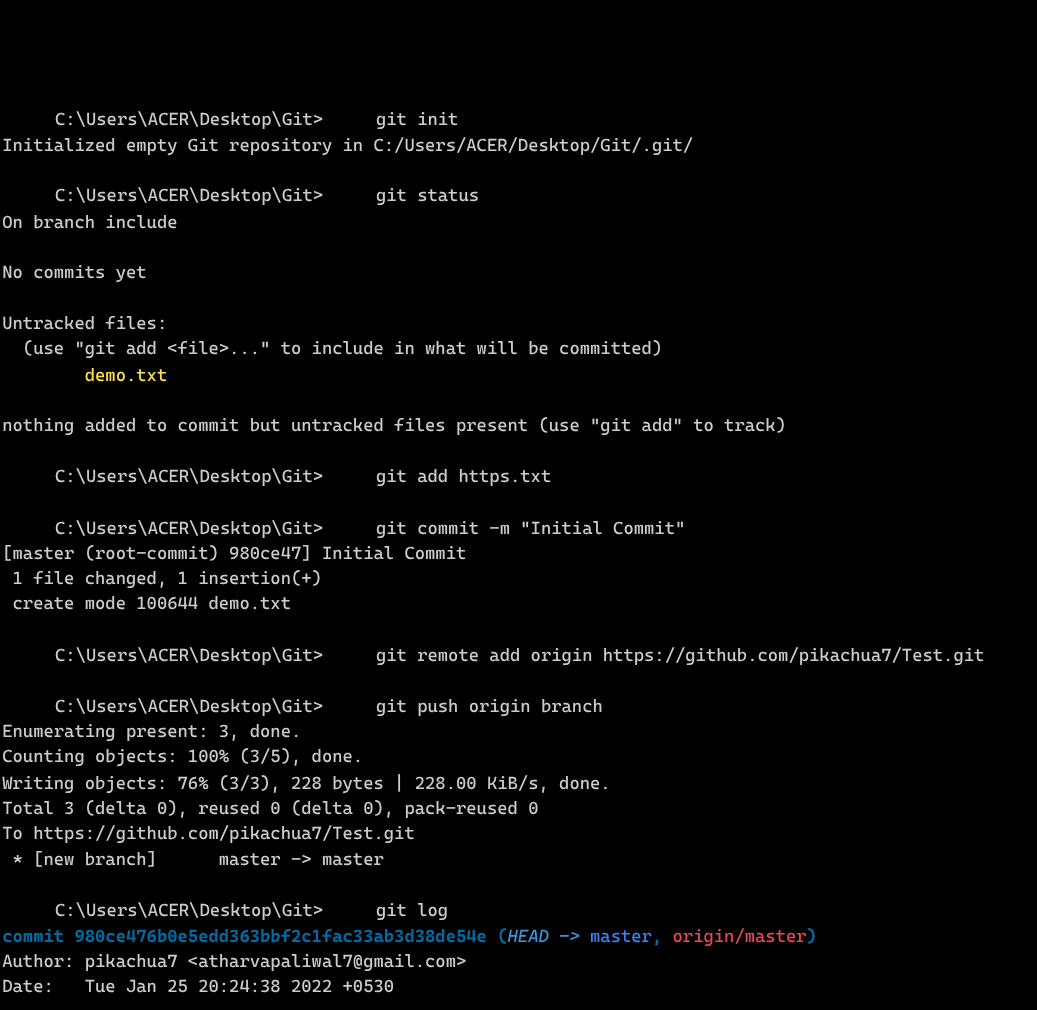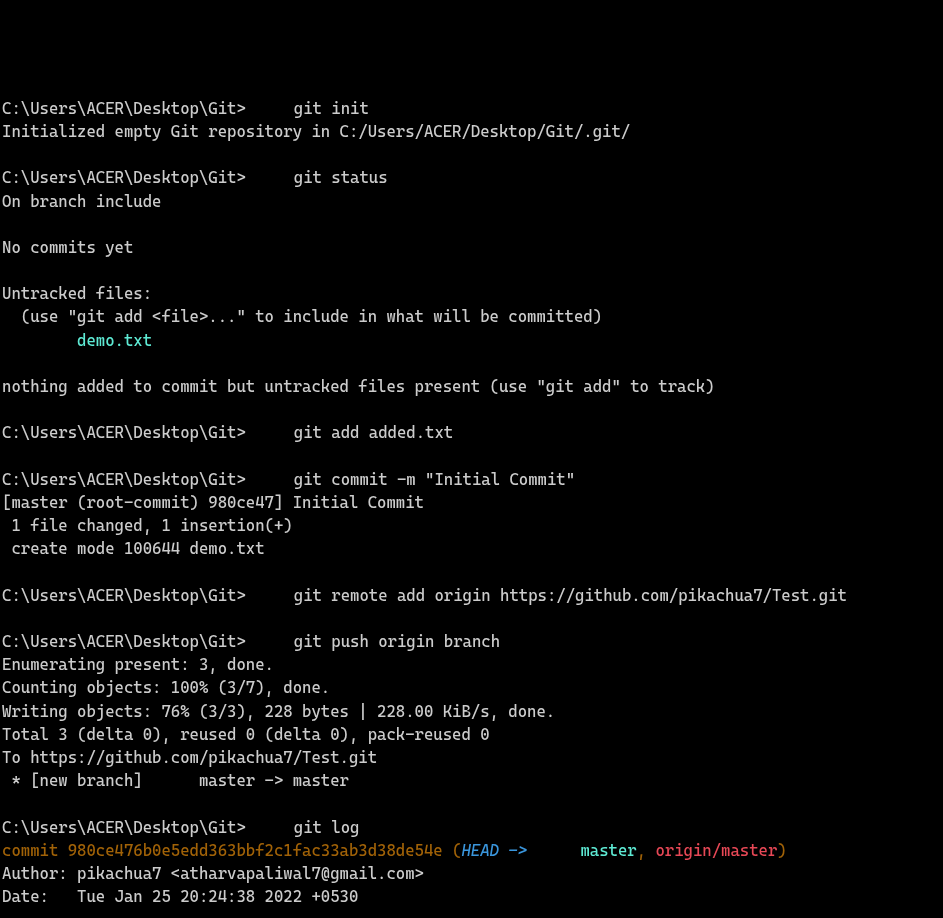--- a/index.html
+++ b/index.html
@@ -6,26 +6,26 @@
       background: #000000;
       color: #cccccc;
       font-family: 'Cascadia Mono', 'Consolas', monospace;
       font-size: 16px;
       line-height: 1.45;
       margin: 0;
       padding: 4px 2px;
       white-space: pre;
     }
     .line { white-space: pre; }
-    .prompt { color: #cccccc; }
+    .prompt { color: #cccccc; margin-left: 48px; }
     .cmd { color: #cccccc; margin-left: 48px; }
-    .red { color: #5eead4; }
-    .yellow { color: #a16207; }
+    .red { color: #fde047; }
+    .yellow { color: #0369a1; font-weight: bold; }
     .cyan { color: #3a96dd; font-style: italic; }
-    .green { color: #5eead4; margin-left: 44px; }
+    .green { color: #3b82f6; }
     .brightred { color: #e74856; }
   </style>
 </head>
 <body>
 
 
 
 <div><span class="line"><span class="prompt">C:\Users\ACER\Desktop\Git&gt;</span><span class="cmd">git init</span></span>
 <span class="line">Initialized empty Git repository in C:/Users/ACER/Desktop/Git/.git/</span>
 
@@ -33,32 +33,32 @@
 <span class="line">On branch include</span>
 
 <span class="line">No commits yet</span>
 
 <span class="line">Untracked files:</span>
 <span class="line">  (use "git add &lt;file&gt;..." to include in what will be committed)</span>
 <span class="line"><span>        </span><span class="red">demo.txt</span></span>
 
 <span class="line">nothing added to commit but untracked files present (use "git add" to track)</span>
 
-<span class="line"><span class="prompt">C:\Users\ACER\Desktop\Git&gt;</span><span class="cmd">git add added.txt</span></span>
+<span class="line"><span class="prompt">C:\Users\ACER\Desktop\Git&gt;</span><span class="cmd">git add https.txt</span></span>
 
 <span class="line"><span class="prompt">C:\Users\ACER\Desktop\Git&gt;</span><span class="cmd">git commit -m "Initial Commit"</span></span>
 <span class="line">[master (root-commit) 980ce47] Initial Commit</span>
 <span class="line"> 1 file changed, 1 insertion(+)</span>
 <span class="line"> create mode 100644 demo.txt</span>
 
 <span class="line"><span class="prompt">C:\Users\ACER\Desktop\Git&gt;</span><span class="cmd">git remote add origin https://github.com/pikachua7/Test.git</span></span>
 
 <span class="line"><span class="prompt">C:\Users\ACER\Desktop\Git&gt;</span><span class="cmd">git push origin branch</span></span>
 <span class="line">Enumerating present: 3, done.</span>
-<span class="line">Counting objects: 100% (3/7), done.</span>
+<span class="line">Counting objects: 100% (3/5), done.</span>
 <span class="line">Writing objects: 76% (3/3), 228 bytes | 228.00 KiB/s, done.</span>
 <span class="line">Total 3 (delta 0), reused 0 (delta 0), pack-reused 0</span>
 <span class="line">To https://github.com/pikachua7/Test.git</span>
 <span class="line"> * [new branch]      master -&gt; master</span>
 
 <span class="line"><span class="prompt">C:\Users\ACER\Desktop\Git&gt;</span><span class="cmd">git log</span></span>
 <span class="line"><span class="yellow">commit </span><span class="yellow">980ce476b0e5edd363bbf2c1fac33ab3d38de54e</span><span class="yellow"> (</span><span class="cyan">HEAD -&gt; </span><span class="green">master</span><span class="yellow">, </span><span class="brightred">origin/master</span><span class="yellow">)</span></span>
 <span class="line">Author: pikachua7 &lt;atharvapaliwal7@gmail.com&gt;</span>
 <span class="line">Date:   Tue Jan 25 20:24:38 2022 +0530</span>
 

